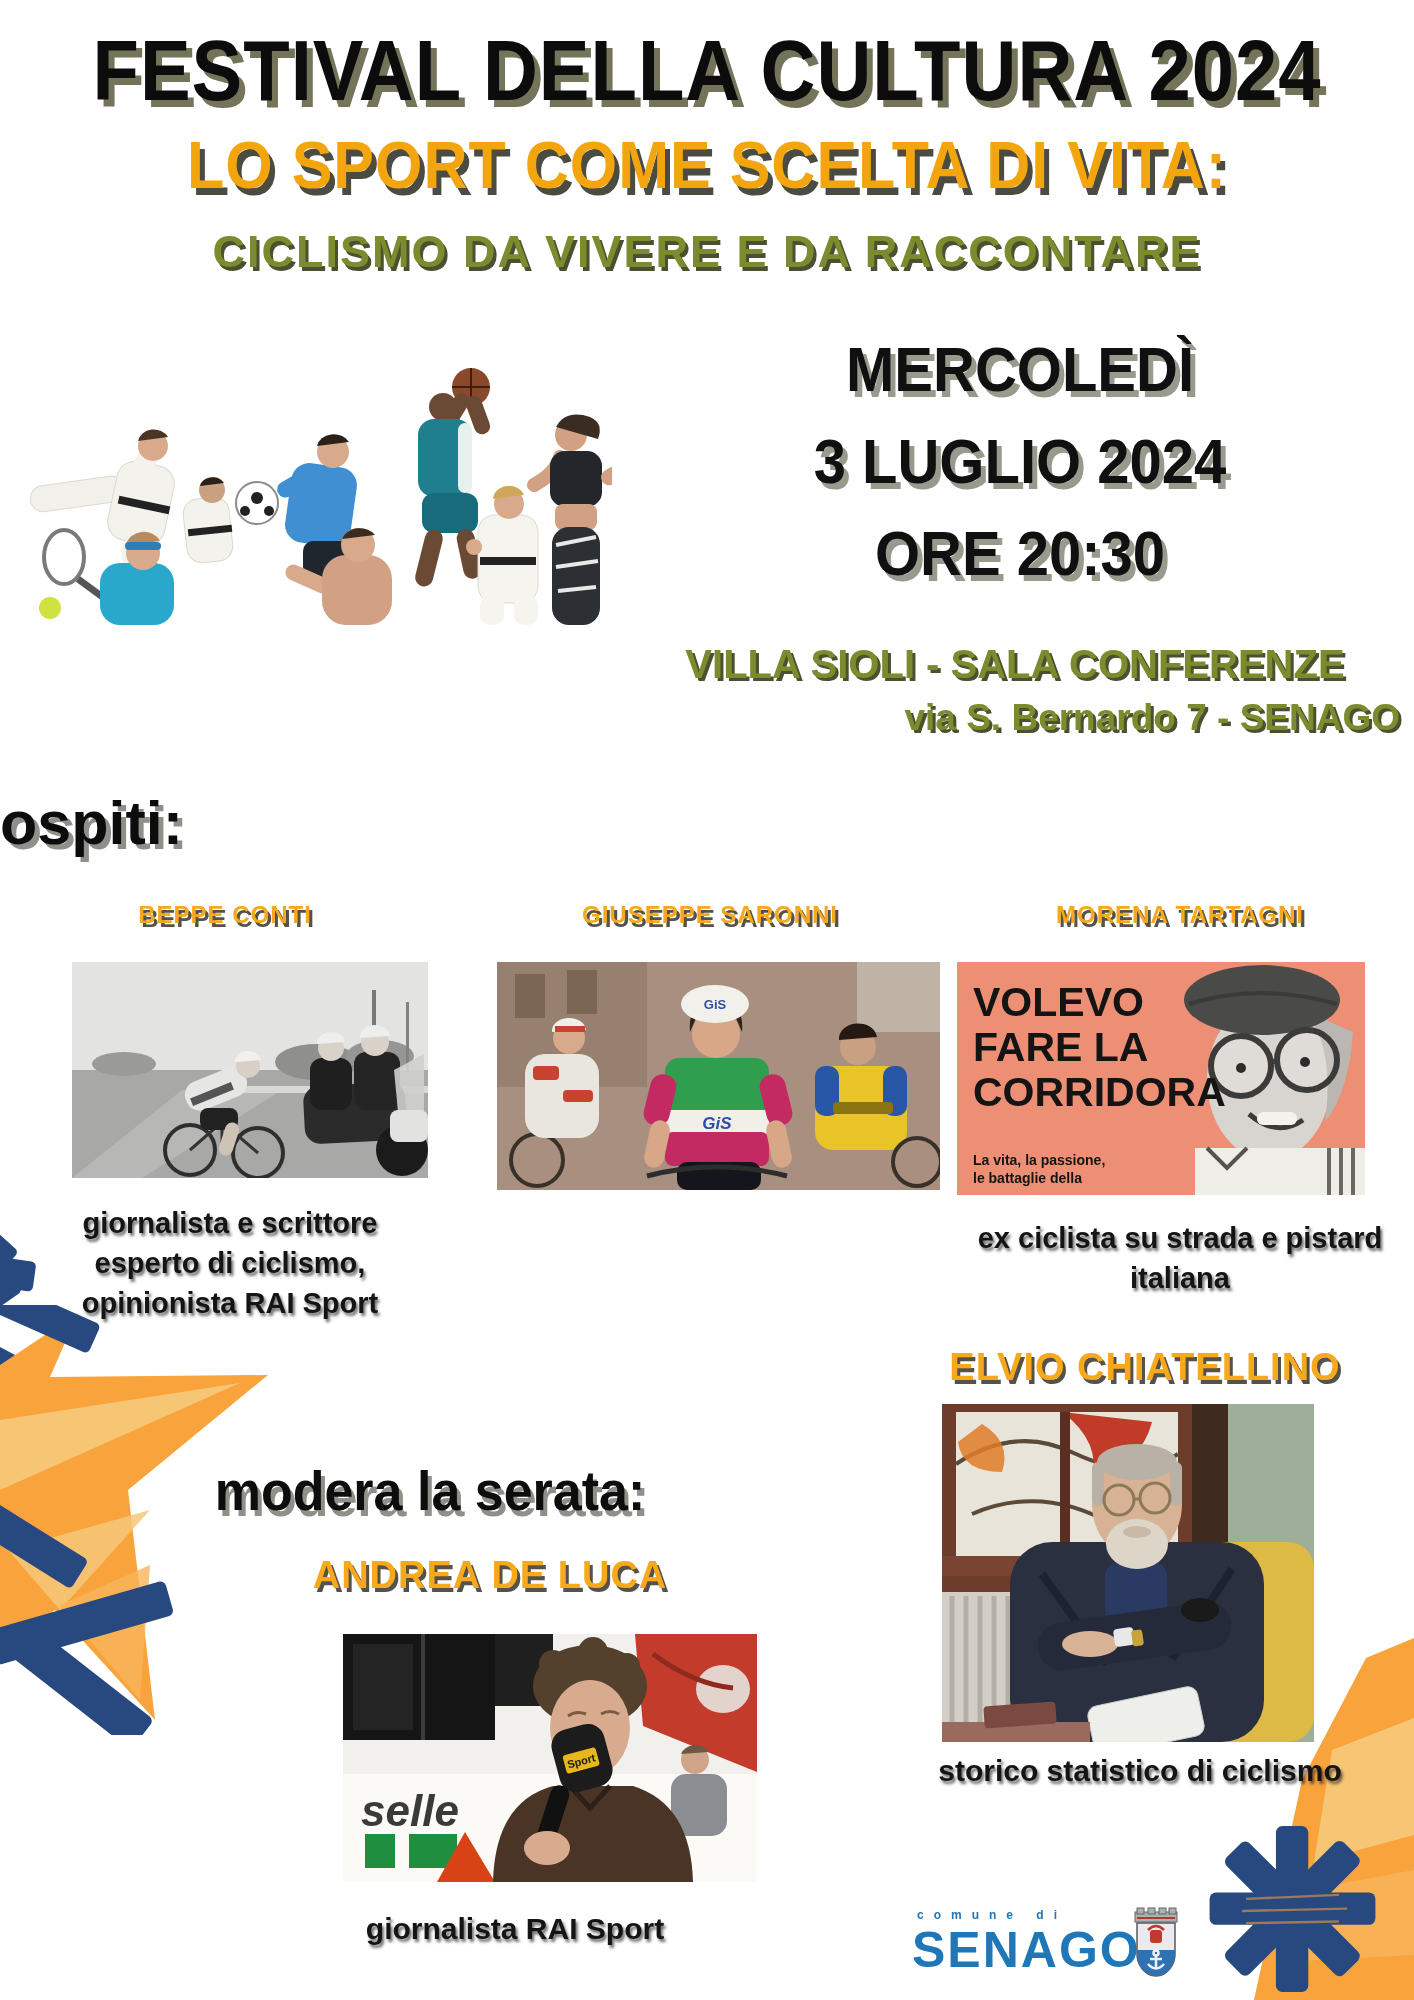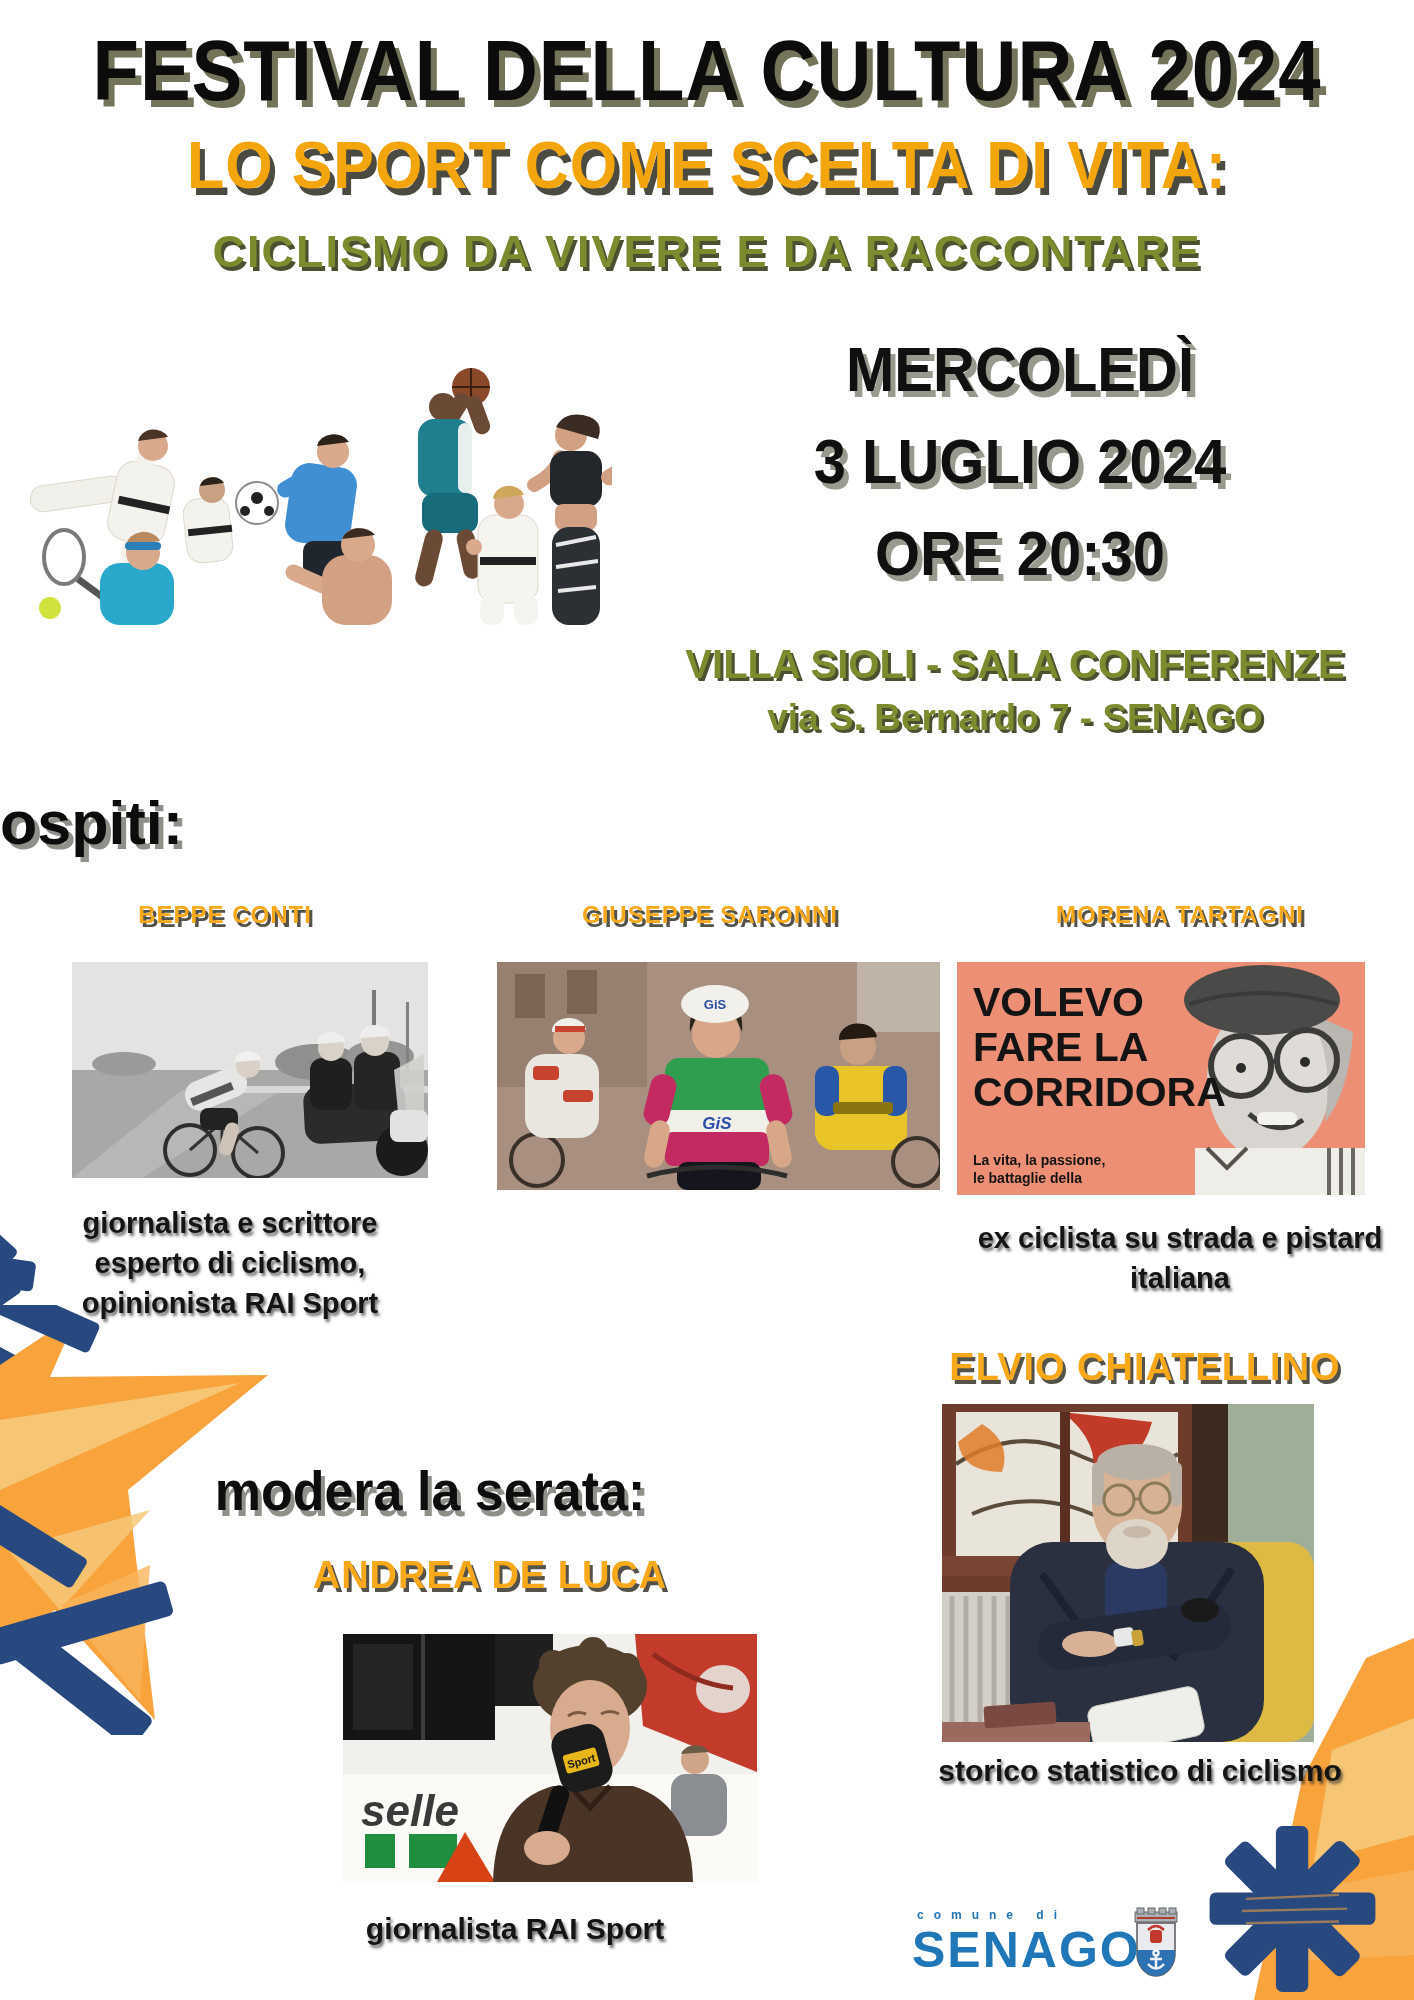--- a/index.html
+++ b/index.html
@@ -33,21 +33,21 @@
   .date-line{
     left:640px;width:760px;text-align:center;font-weight:bold;color:#101010;
     text-shadow:5px 5px 0 #99998d;transform:scaleY(1.1);transform-origin:center top;
     font-size:58px;white-space:nowrap;
   }
   .dl1{top:332px;} .dl2{top:424px;} .dl3{top:516px;}
   .venue{
     left:630px;width:770px;text-align:center;font-weight:bold;color:#7c8b2d;
     text-shadow:3px 3px 0 #4b5030;white-space:nowrap;
   }
-  .v1{top:642px;font-size:40px;} .v2{top:697px;font-size:37px;}
+  .v1{top:642px;font-size:40px;} .v2{top:697px;font-size:37px;text-align:right;}
 
   .ospiti{
     top:788px;left:0;width:100%;text-align:left;
     font-size:61px;font-weight:bold;color:#0c0c0c;
     text-shadow:5px 5px 0 #90908a;
   }
 
   
   .gname{
     font-size:24px;font-weight:bold;color:#f7a81b;letter-spacing:1px;

